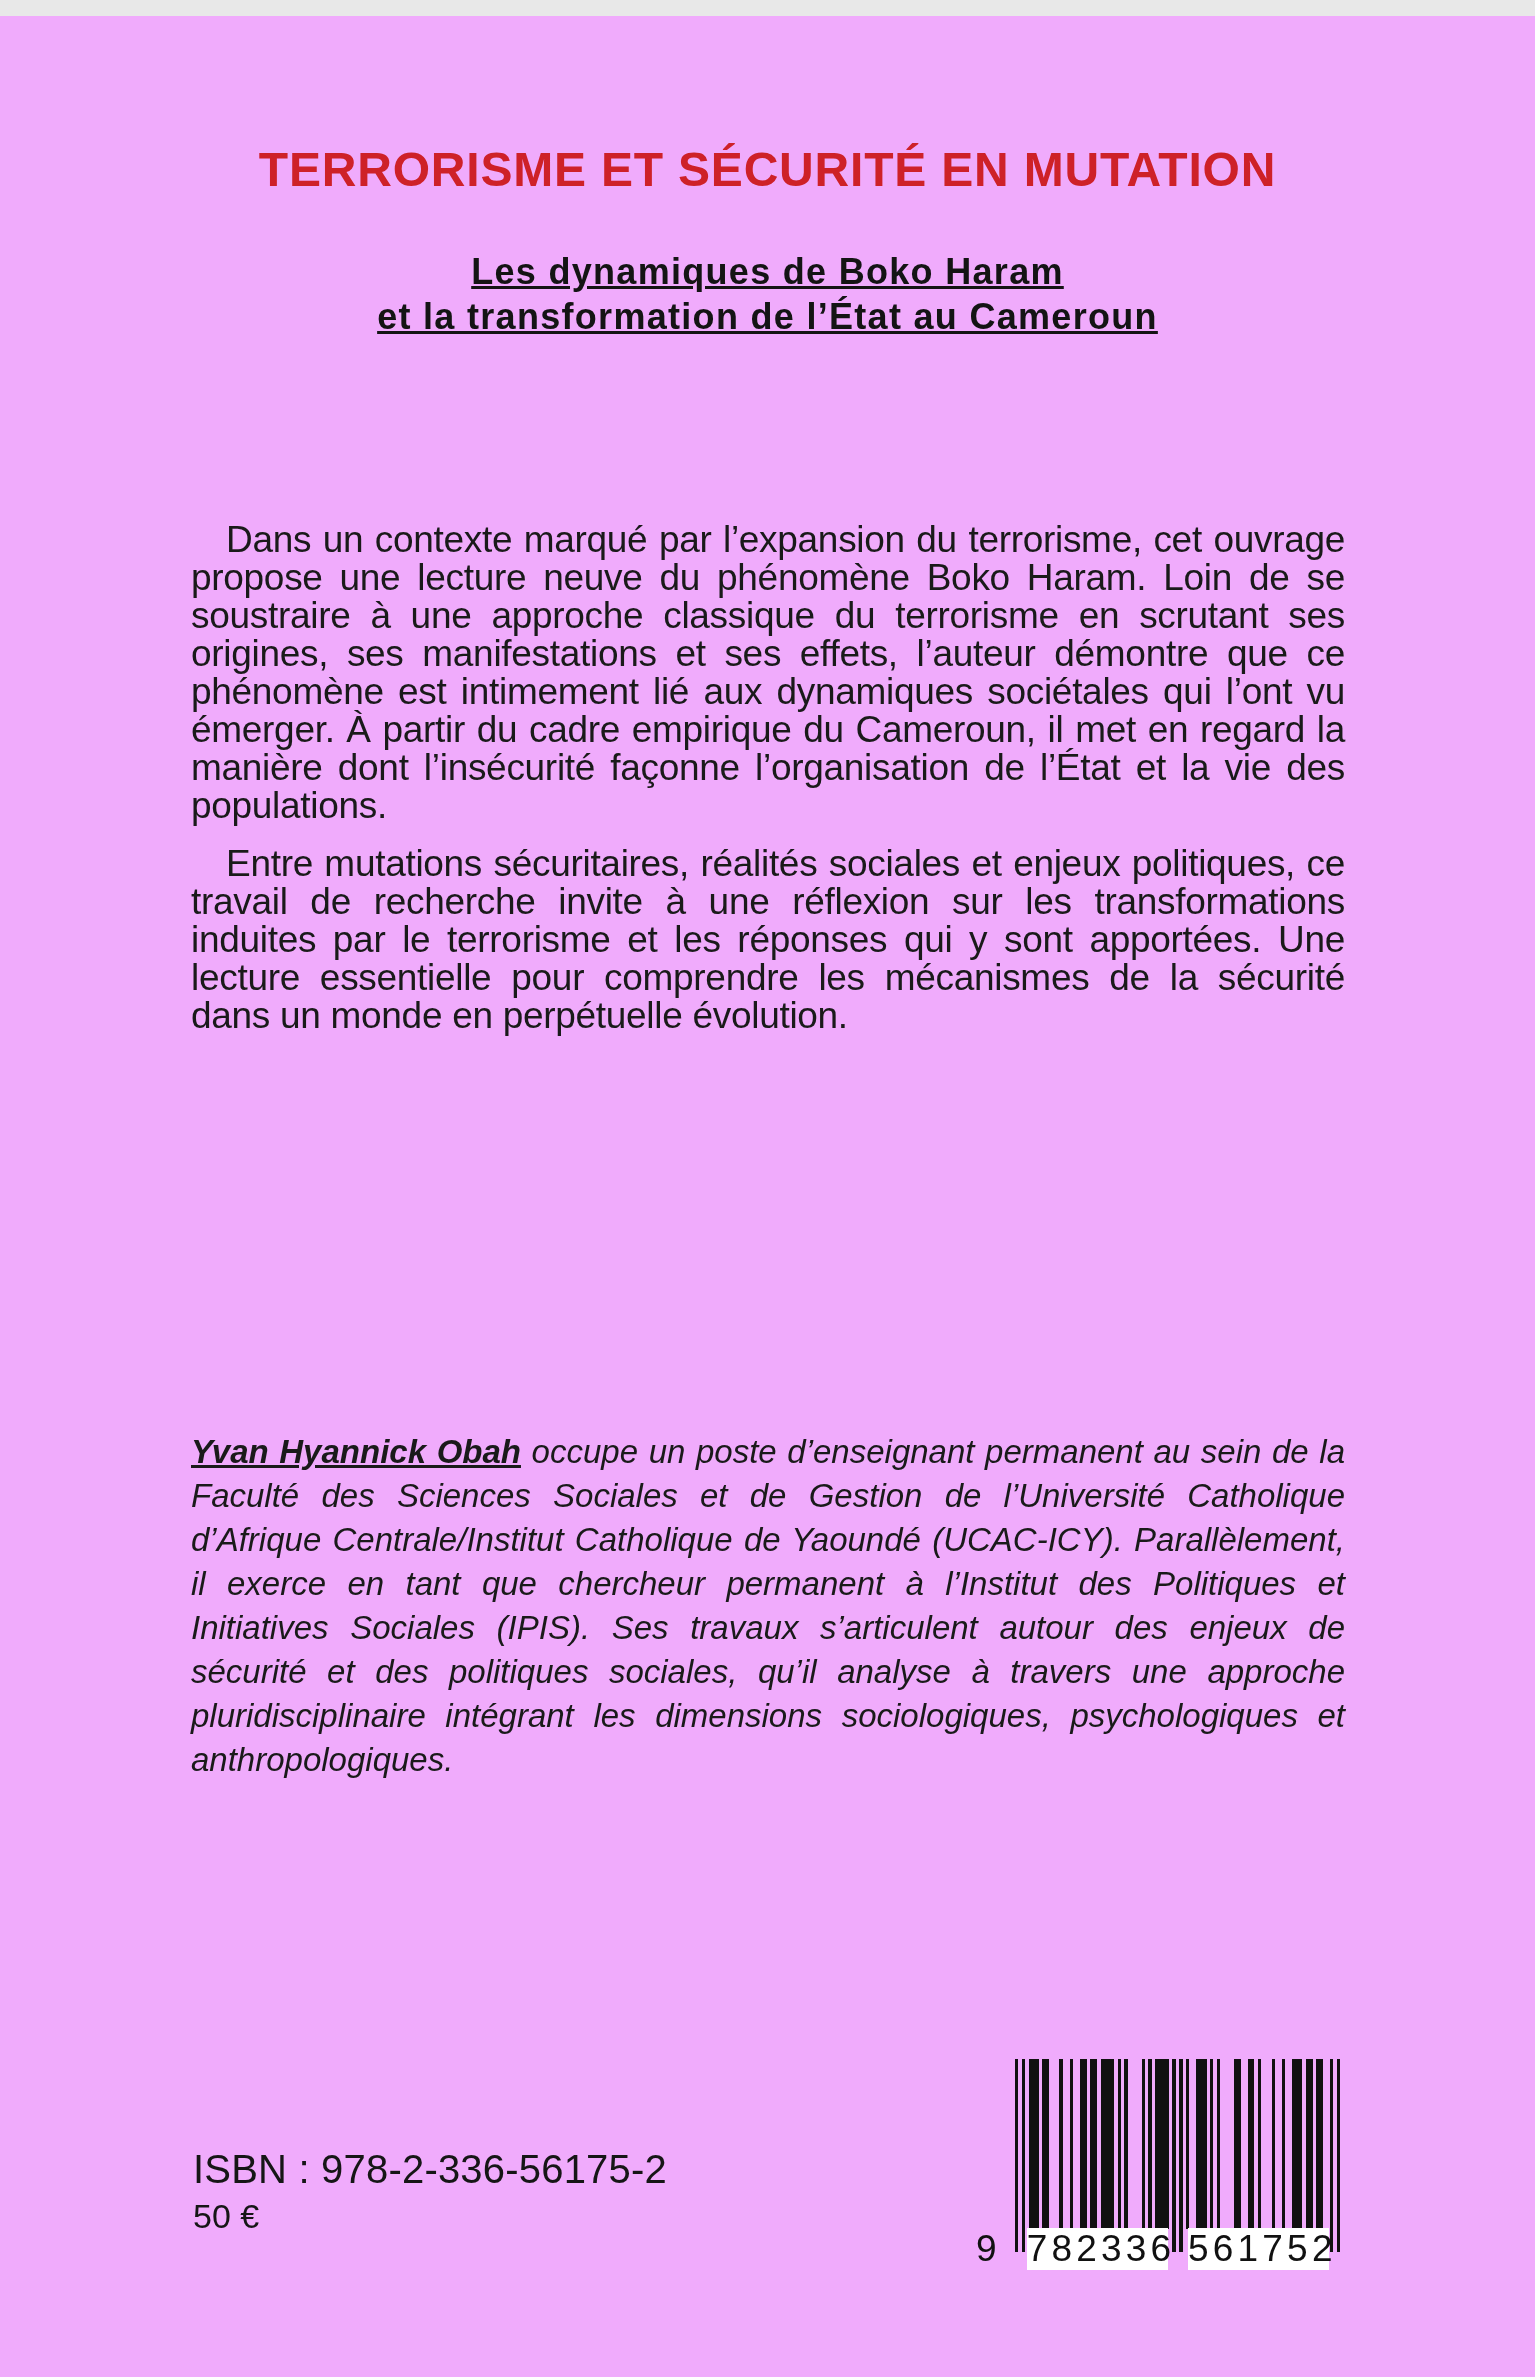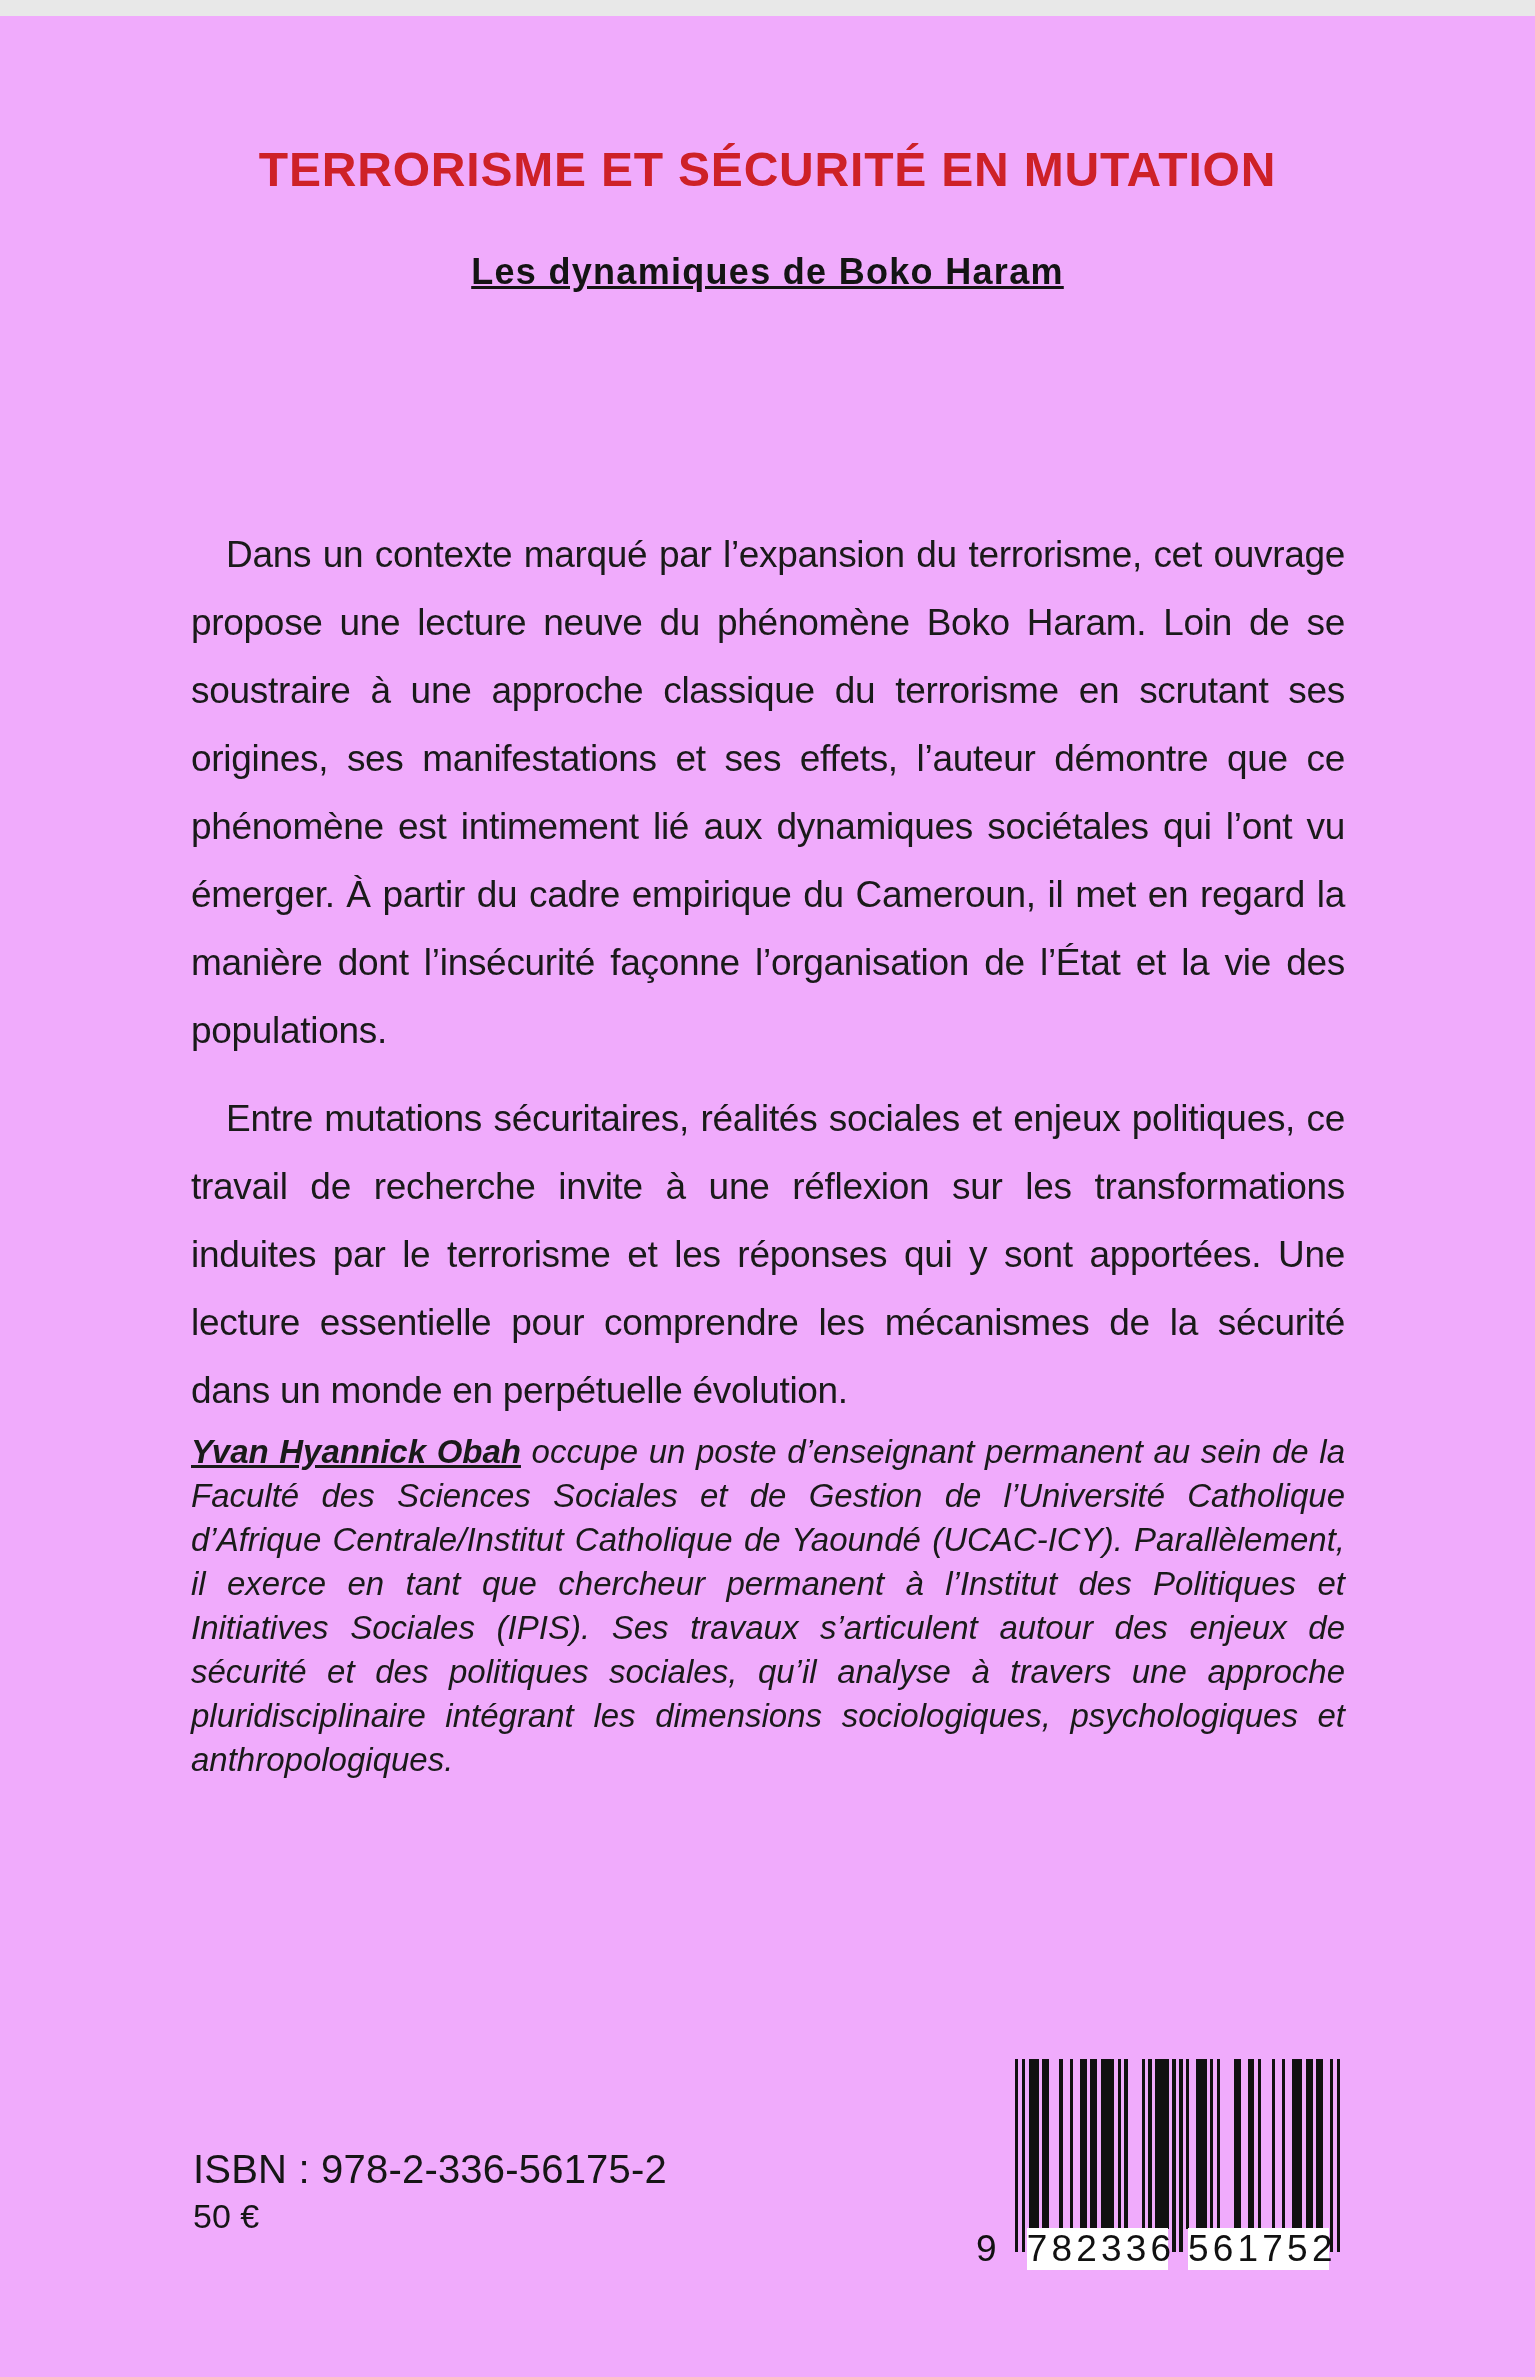--- a/index.html
+++ b/index.html
@@ -37,21 +37,21 @@
     line-height: 45px;
     color: #141414;
     text-decoration: underline;
   }
   .synopsis {
     position: absolute;
     top: 505px;
     left: 191px;
     width: 1154px;
     font-size: 37px;
-    line-height: 68px;
+    line-height: 38px;
     text-align: justify;
     letter-spacing: -0.3px;
     color: #1a1a1a;
   }
   .synopsis p { margin: 0 0 20px 0; text-indent: 35px; }
   .bio {
     position: absolute;
     top: 1381px;
     left: 191px;
     width: 1154px;
@@ -105,20 +105,21 @@
 </style>
 </head>
 <body>
 
 <div class="page">
 
   <div class="title" style="color: rgb(206, 33, 40);">TERRORISME ET SÉCURITÉ EN MUTATION</div>
 
   <div class="subtitle">
     <div>Les dynamiques de Boko Haram</div>
+    <div>et la transformation de l’État au Cameroun</div>
   </div>
 
   <div class="synopsis">
     <p>Dans un contexte marqué par l’expansion du terrorisme, cet ouvrage propose une lecture neuve du phénomène Boko Haram. Loin de se soustraire à une approche classique du terrorisme en scrutant ses origines, ses manifestations et ses effets, l’auteur démontre que ce phénomène est intimement lié aux dynamiques sociétales qui l’ont vu émerger. À partir du cadre empirique du Cameroun, il met en regard la manière dont l’insécurité façonne l’organisation de l’État et la vie des populations.</p>
     <p>Entre mutations sécuritaires, réalités sociales et enjeux politiques, ce travail de recherche invite à une réflexion sur les transformations induites par le terrorisme et les réponses qui y sont apportées. Une lecture essentielle pour comprendre les mécanismes de la sécurité dans un monde en perpétuelle évolution.</p>
   </div>
 
   <p class="bio"><span class="name">Yvan Hyannick Obah</span> <span>occupe un poste d’enseignant permanent au sein de la Faculté des Sciences Sociales et de Gestion de l’Université Catholique d’Afrique Centrale/Institut Catholique de Yaoundé (UCAC-ICY). Parallèlement, il exerce en tant que chercheur permanent à l’Institut des Politiques et Initiatives Sociales (IPIS). Ses travaux s’articulent autour des enjeux de sécurité et des politiques sociales, qu’il analyse à travers une approche pluridisciplinaire intégrant les dimensions sociologiques, psychologiques et anthropologiques.</span></p>
 
   <div class="isbn">ISBN : 978-2-336-56175-2</div>

